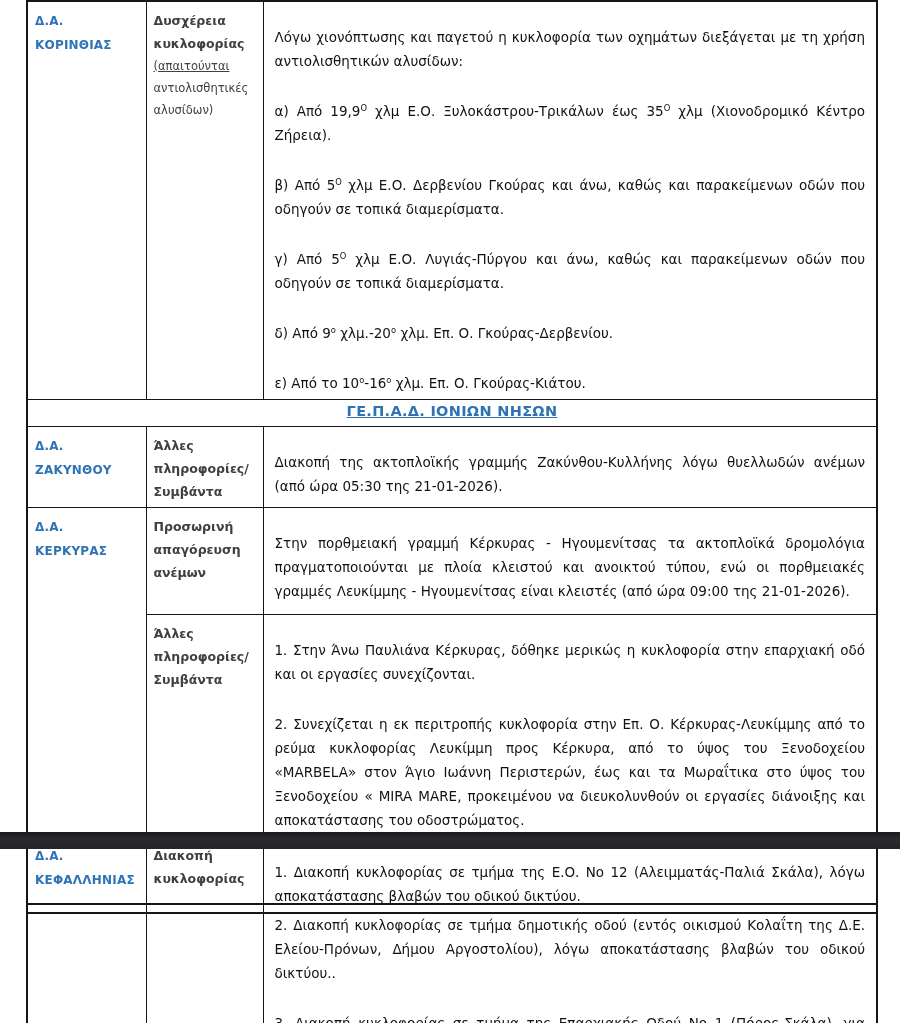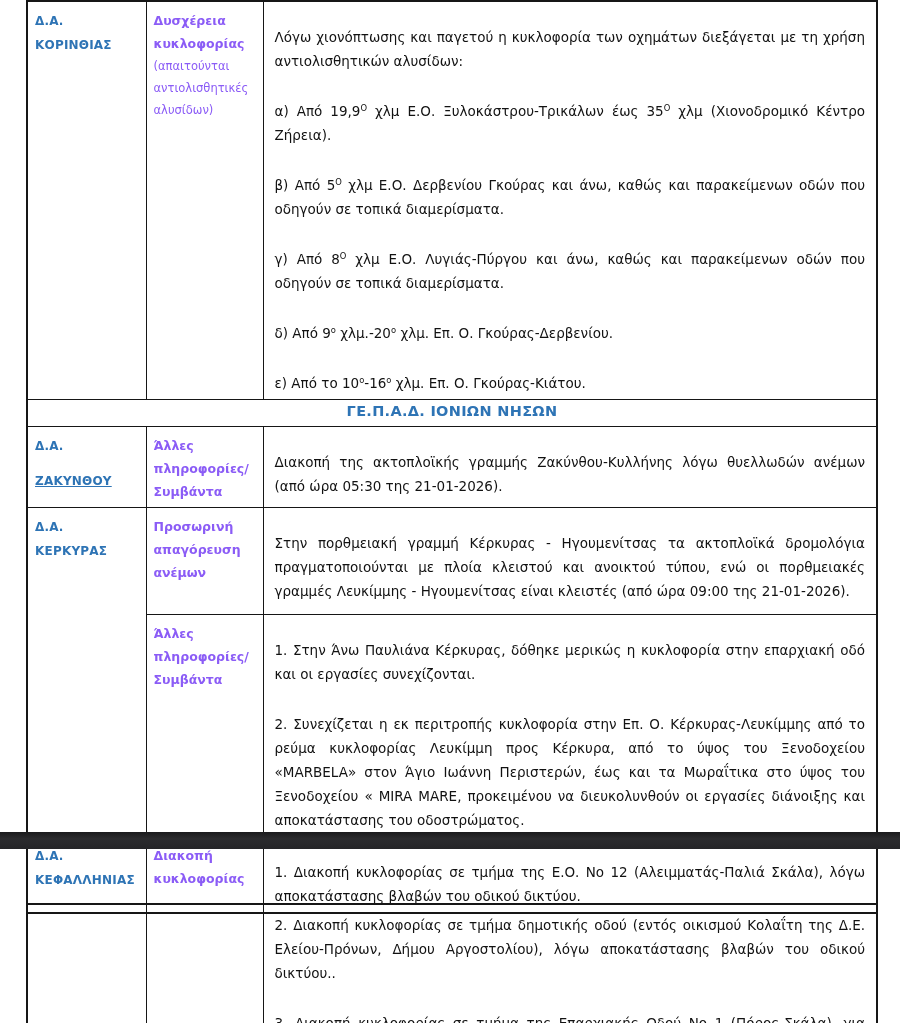--- a/index.html
+++ b/index.html
@@ -19,44 +19,44 @@
     vertical-align:top;
     overflow:hidden;
   }
   col.c1{width:119px;} col.c2{width:117px;} col.c3{width:614px;}
 
   
   td.agency{
     color:#2E74B5;font-weight:bold;font-size:12px;
     padding:7px 4px 4px 7px;line-height:24px;letter-spacing:.2px;
   }
-  td.agency.wide-gap .ln + .ln{margin-top:11px;text-decoration:underline;}
+  td.agency.wide-gap .ln + .ln{}
 
   
   td.category{
     font-weight:bold;font-size:12.5px;
-    padding:7px 4px 4px 7px;line-height:23px;color:#8b5cf6;
+    padding:7px 4px 4px 7px;line-height:23px;color:#404040;
   }
   td.category .ln.small{font-weight:normal;font-size:11.5px;line-height:22px;}
-  td.category .ln.u{}
+  td.category .ln.u{text-decoration:underline;}
 
   
   td.content{
     font-size:13.5px;line-height:24px;text-align:justify;
     padding:23px 11px 4px 11px;color:#121212;
   }
   td.content .para + .para{margin-top:26px;}
   td.content sup{font-size:.62em;line-height:0;vertical-align:super;}
 
   
   td.section-header{
     text-align:center;font-weight:bold;font-size:14.5px;
     color:#2E74B5;padding:3px 0 2px 0;letter-spacing:.3px;
   }
-  td.section-header span{}
+  td.section-header span{text-decoration:underline;}
 
   
   .page-bar{
     position:absolute;left:0;top:832px;width:900px;height:17px;
     background:linear-gradient(#1a1a1c,#2b2b2e 40%,#242427);
   }
 
   table.traffic.bottom{top:903px;}
   table.traffic.bottom td{height:160px;}
   table.traffic.bottom td.content{height:auto;}
@@ -83,21 +83,21 @@
             <div class="ln b">Δυσχέρεια</div>
             <div class="ln b">κυκλοφορίας</div>
             <div class="ln small u">(απαιτούνται</div>
             <div class="ln small">αντιολισθητικές</div>
             <div class="ln small">αλυσίδων)</div>
           </td>
       <td class="content">
             <div class="para"><span>Λόγω χιονόπτωσης και παγετού η κυκλοφορία των οχημάτων διεξάγεται με τη χρήση αντιολισθητικών αλυσίδων:</span></div>
             <div class="para"><span>α) Από 19,9</span><sup>O</sup><span> χλμ Ε.Ο. Ξυλοκάστρου-Τρικάλων έως 35</span><sup>O</sup><span> χλμ (Χιονοδρομικό Κέντρο Ζήρεια).</span></div>
             <div class="para"><span>β) Από 5</span><sup>O</sup><span> χλμ Ε.Ο. Δερβενίου Γκούρας και άνω, καθώς και παρακείμενων οδών που οδηγούν σε τοπικά διαμερίσματα.</span></div>
-            <div class="para"><span>γ) Από 8</span><sup>O</sup><span> χλμ Ε.Ο. Λυγιάς-Πύργου και άνω, καθώς και παρακείμενων οδών που οδηγούν σε τοπικά διαμερίσματα.</span></div>
+            <div class="para"><span>γ) Από 5</span><sup>O</sup><span> χλμ Ε.Ο. Λυγιάς-Πύργου και άνω, καθώς και παρακείμενων οδών που οδηγούν σε τοπικά διαμερίσματα.</span></div>
             <div class="para"><span>δ) Από 9</span><sup>ο</sup><span> χλμ.-20</span><sup>ο</sup><span> χλμ. Επ. Ο. Γκούρας-Δερβενίου.</span></div>
             <div class="para"><span>ε) Από το 10</span><sup>ο</sup><span>-16</span><sup>ο</sup><span> χλμ. Επ. Ο. Γκούρας-Κιάτου.</span></div>
           </td>
     </tr>
 
     <tr style="height:27px;">
       <td colspan="3" class="section-header"><span>ΓΕ.Π.Α.Δ. ΙΟΝΙΩΝ ΝΗΣΩΝ</span></td>
     </tr>
 
     <tr style="height:73px;">

